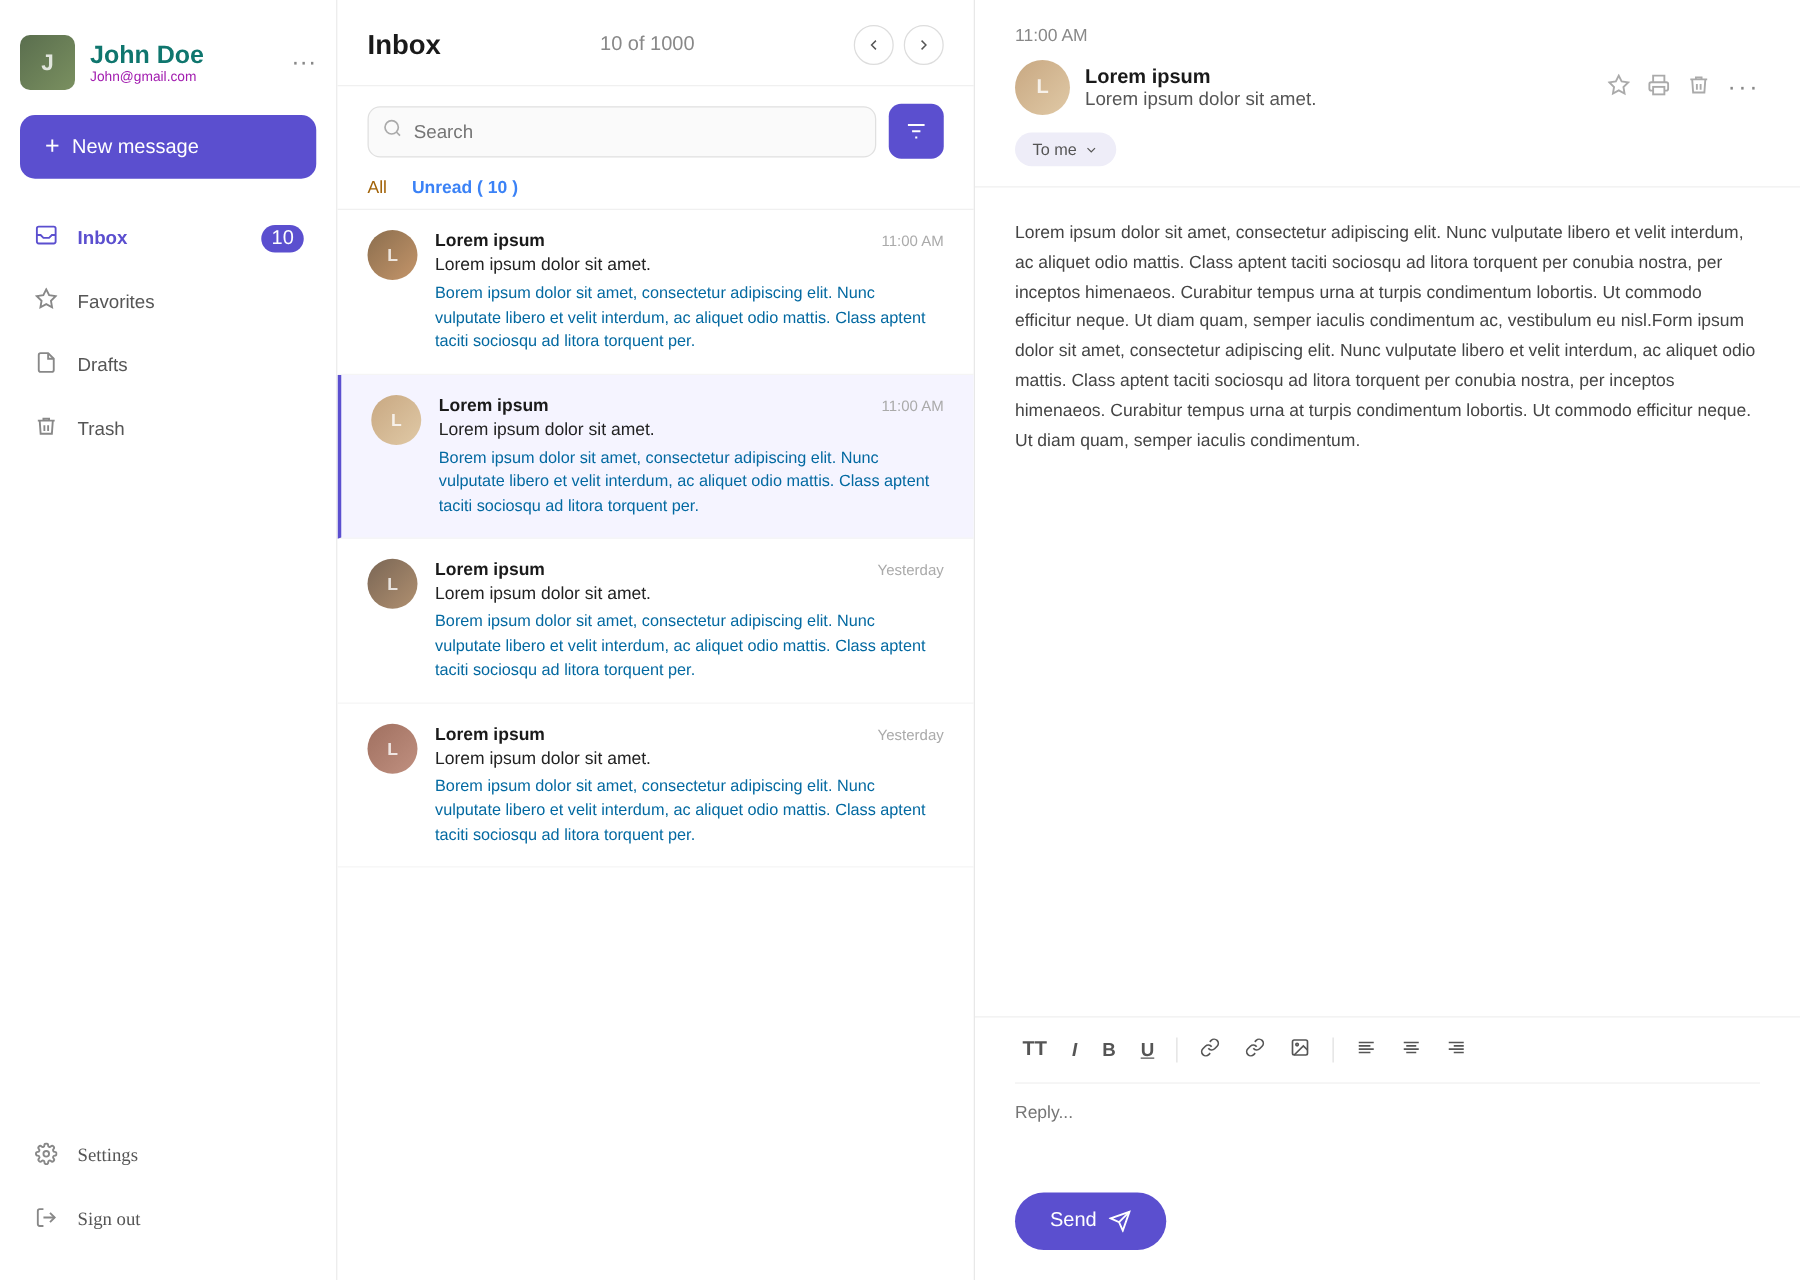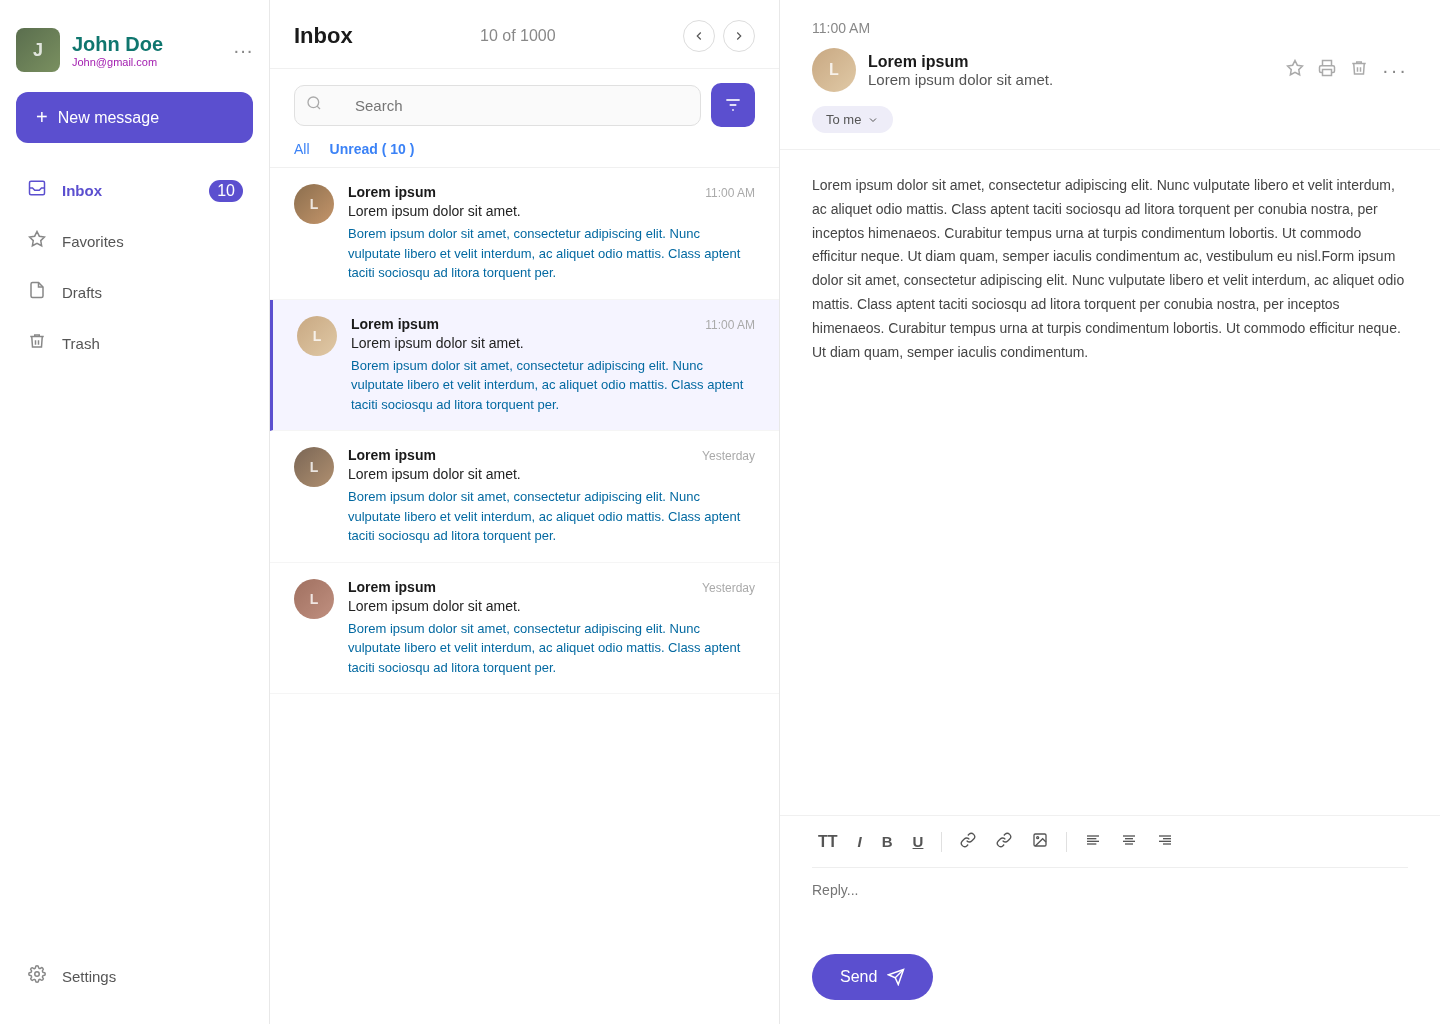--- a/index.html
+++ b/index.html
@@ -70,21 +70,21 @@
       color: #fff;
       border-radius: 20px;
       font-size: 16px;
       padding: 2px 8px;
       margin-left: auto;
     }
 
     .sidebar-bottom {
       margin-top: auto;
     }
-    .sidebar-bottom .nav-item { margin-bottom: 4px; }
+    .sidebar-bottom .nav-item { margin-bottom: 4px; font-family: Liberation Serif, serif; }
 
     
     #email-list {
       width: 510px;
       min-width: 510px;
       background: #fff;
       border-right: 1px solid #e8e8e8;
       display: flex;
       flex-direction: column;
     }
@@ -127,21 +127,21 @@
       left: 12px;
       top: 50%;
       transform: translateY(-50%);
       color: #aaa;
       font-size: 16px;
     }
     .search-input {
       width: 100%;
       border: 1.5px solid #e0e0e0;
       border-radius: 10px;
-      padding: 11px 12px 11px 60px;
+      padding: 11px 12px 11px 36px;
       font-size: 15px;
       color: #aaa;
       outline: none;
       background: #fafafa;
     }
     .filter-btn {
       background: #5b4fcf;
       border: none;
       border-radius: 10px;
       width: 44px;
@@ -154,21 +154,21 @@
     }
     .filter-btn svg { color: #fff; }
 
     .tabs-bar {
       display: flex;
       align-items: center;
       gap: 20px;
       padding: 0 24px 10px 24px;
       border-bottom: 1px solid #f0f0f0;
     }
-    .tab-all { font-size: 14px; color: #3b82f6; cursor: pointer; }
+    .tab-all { font-size: 14px; color: #a16207; cursor: pointer; }
     .tab-unread { font-size: 14px; color: #3b82f6; font-weight: 600; cursor: pointer; }
 
     .email-list-items { overflow-y: auto; flex: 1; }
 
     .email-item {
       display: flex;
       align-items: flex-start;
       gap: 14px;
       padding: 16px 24px;
       cursor: pointer;
@@ -383,20 +383,30 @@
 
   <div class="sidebar-bottom">
     <div class="nav-item">
       <span class="nav-icon">
         <svg width="18" height="18" viewBox="0 0 24 24" fill="none" stroke="#888" stroke-width="2">
             <circle cx="12" cy="12" r="3"></circle>
             <path d="M19.4 15a1.65 1.65 0 0 0 .33 1.82l.06.06a2 2 0 0 1-2.83 2.83l-.06-.06a1.65 1.65 0 0 0-1.82-.33 1.65 1.65 0 0 0-1 1.51V21a2 2 0 0 1-4 0v-.09A1.65 1.65 0 0 0 9 19.4a1.65 1.65 0 0 0-1.82.33l-.06.06a2 2 0 0 1-2.83-2.83l.06-.06A1.65 1.65 0 0 0 4.68 15a1.65 1.65 0 0 0-1.51-1H3a2 2 0 0 1 0-4h.09A1.65 1.65 0 0 0 4.6 9a1.65 1.65 0 0 0-.33-1.82l-.06-.06a2 2 0 0 1 2.83-2.83l.06.06A1.65 1.65 0 0 0 9 4.68a1.65 1.65 0 0 0 1-1.51V3a2 2 0 0 1 4 0v.09a1.65 1.65 0 0 0 1 1.51 1.65 1.65 0 0 0 1.82-.33l.06-.06a2 2 0 0 1 2.83 2.83l-.06.06A1.65 1.65 0 0 0 19.4 9a1.65 1.65 0 0 0 1.51 1H21a2 2 0 0 1 0 4h-.09a1.65 1.65 0 0 0-1.51 1z"></path>
           </svg>
       </span>
       <span>Settings</span>
+    </div>
+    <div class="nav-item">
+      <span class="nav-icon">
+        <svg width="18" height="18" viewBox="0 0 24 24" fill="none" stroke="#888" stroke-width="2">
+            <path d="M9 21H5a2 2 0 0 1-2-2V5a2 2 0 0 1 2-2h4"></path>
+            <polyline points="16 17 21 12 16 7"></polyline>
+            <line x1="21" y1="12" x2="9" y2="12"></line>
+          </svg>
+      </span>
+      <span>Sign out</span>
     </div>
   </div>
 </div>
 
 <div id="email-list">
   <div class="email-list-header">
     <span class="email-list-title">Inbox</span>
     <span class="email-count">10 of 1000</span>
     <div class="nav-arrows">
       <button class="arrow-btn">

